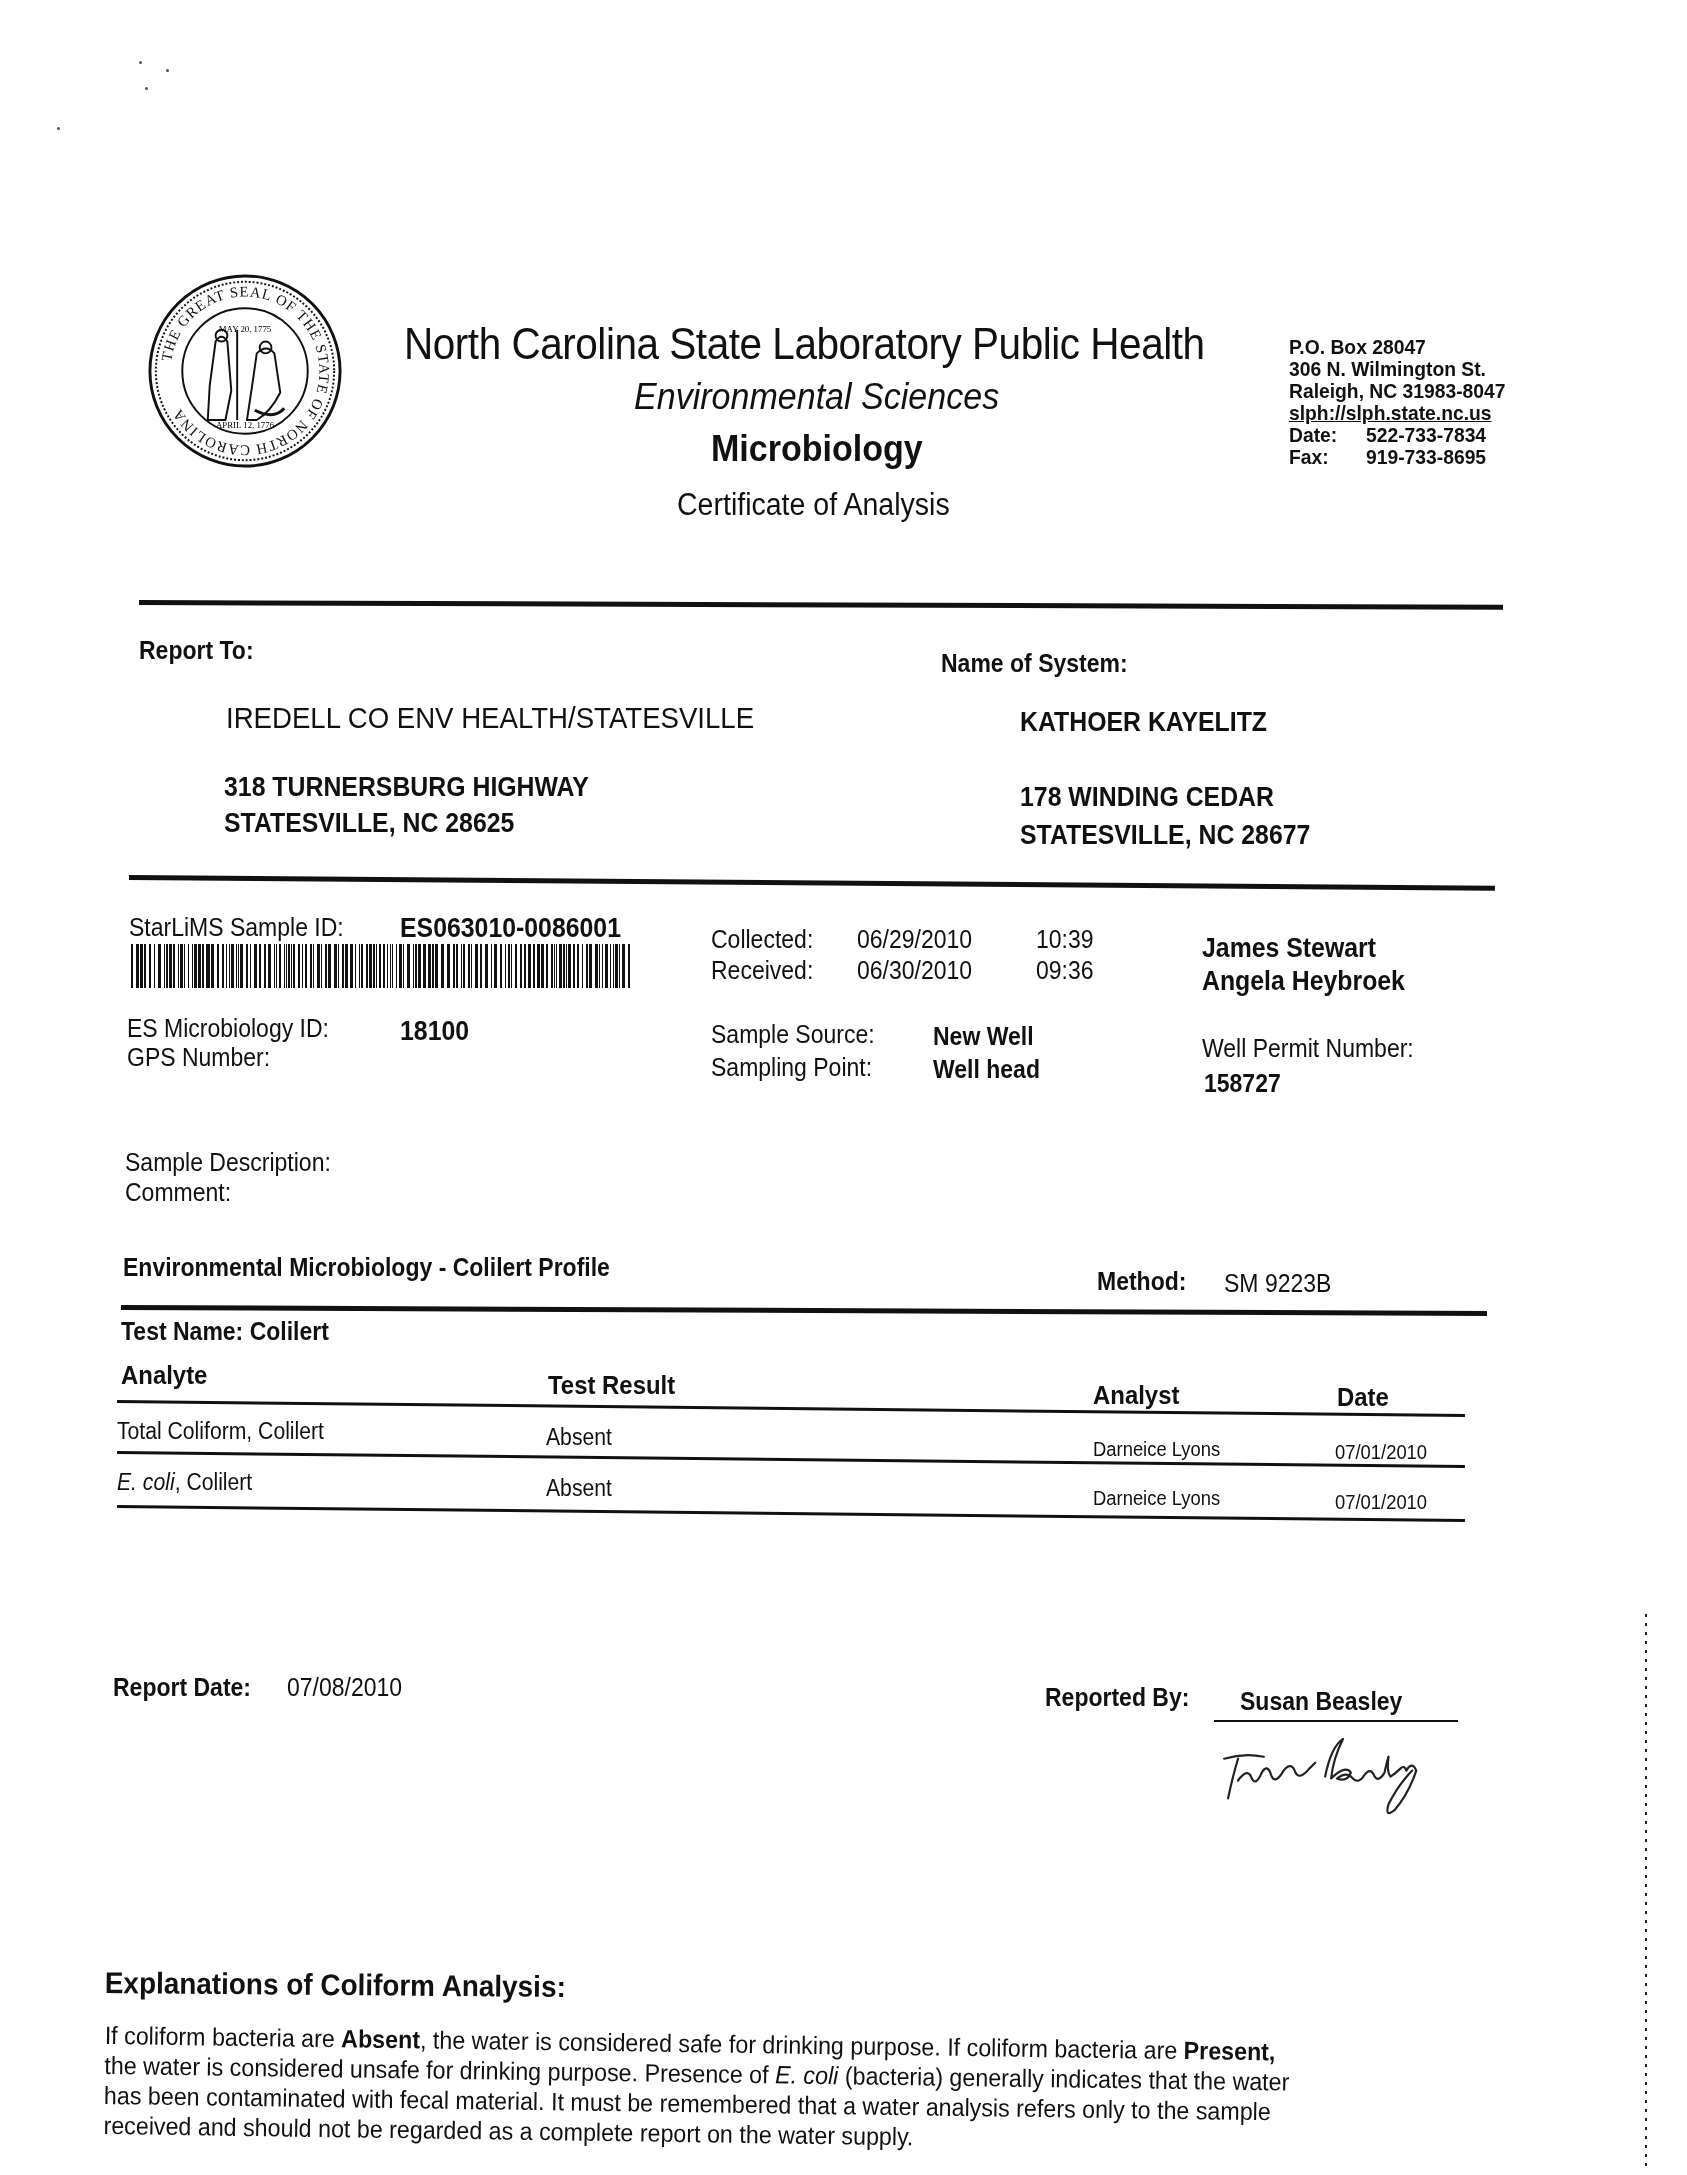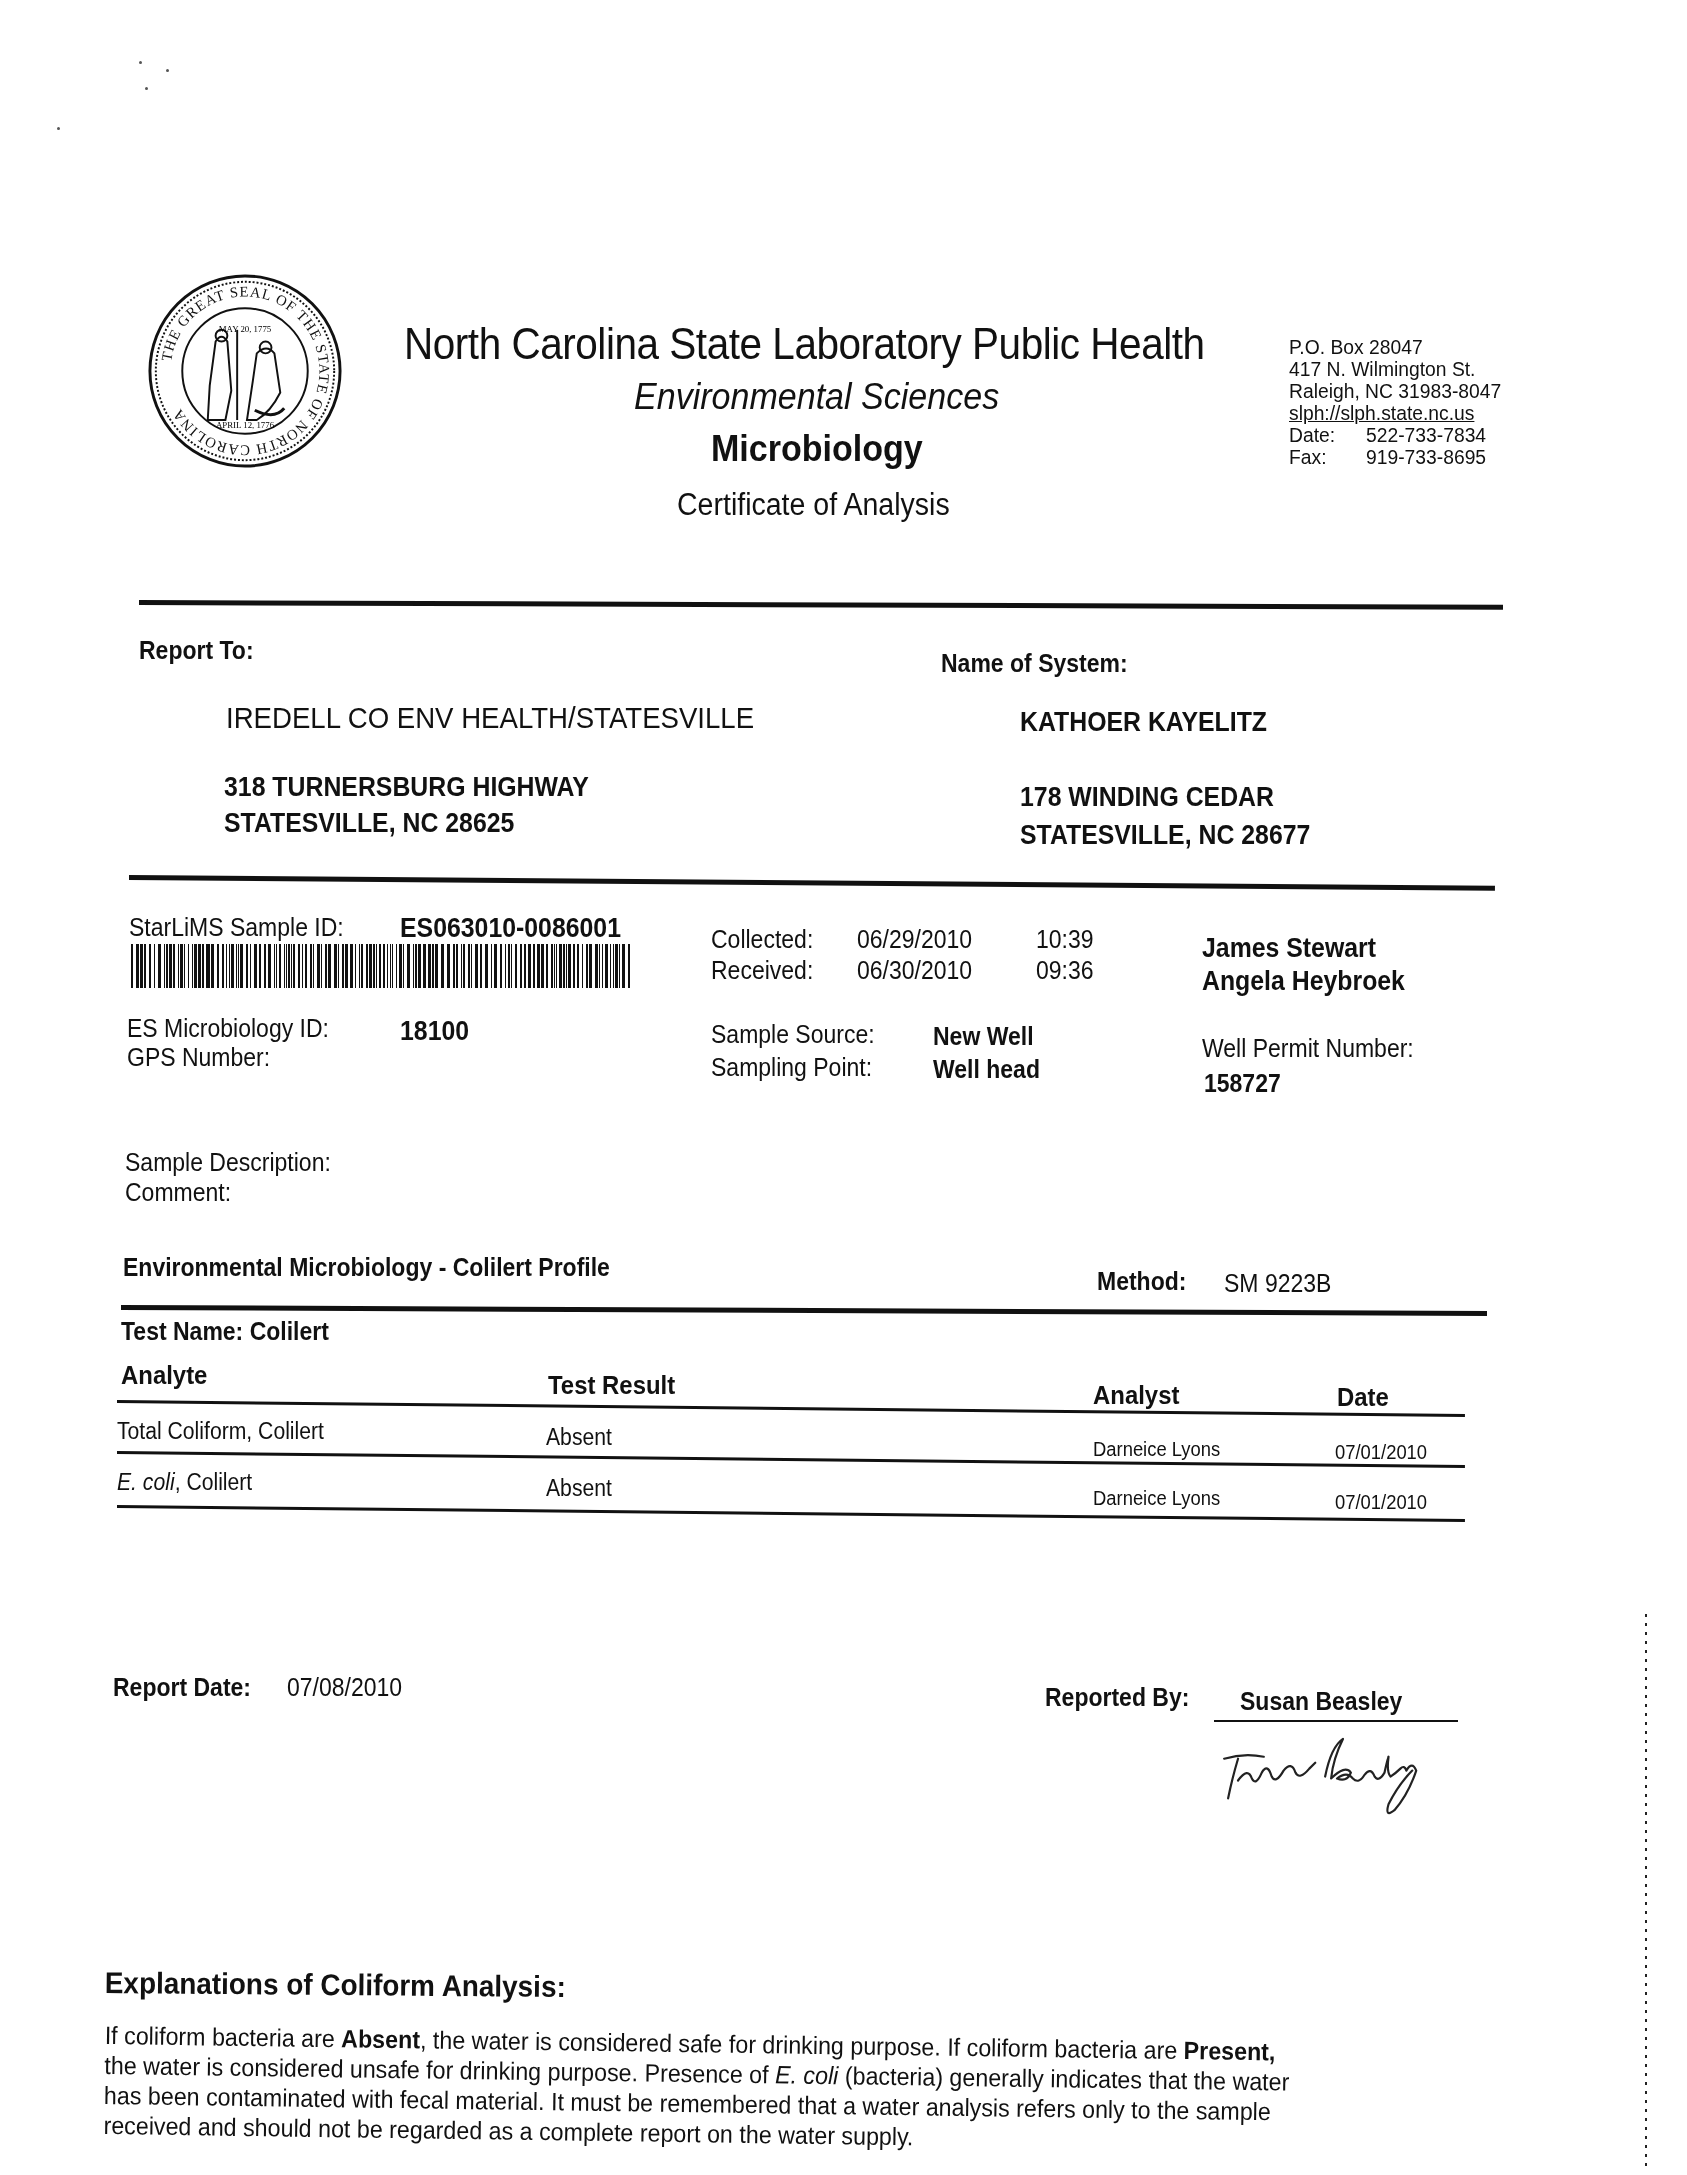--- a/index.html
+++ b/index.html
@@ -7,21 +7,21 @@
   .abs { position:absolute; white-space:nowrap; }
   .b { font-weight:bold; }
   .i { font-style:italic; }
   .rule { position:absolute; background:#111; }
   
   .seal { position:absolute; left:147px; top:273px; width:196px; height:196px; }
   .h-title { left:404px; top:319px; font-size:44px; letter-spacing:-0.5px; transform:scaleX(0.92); transform-origin:left top; }
   .h-sub { left:634px; top:376px; font-size:37px; font-style:italic; transform:scaleX(0.92); transform-origin:left top; }
   .h-micro { left:711px; top:428px; font-size:37px; font-weight:bold; transform:scaleX(0.92); transform-origin:left top; }
   .h-coa { left:677px; top:487px; font-size:31px; transform:scaleX(0.92); transform-origin:left top; }
-  .contact { left:1289px; top:337px; font-size:19.3px; line-height:22px; }
+  .contact { left:1289px; top:337px; font-size:19.3px; line-height:22px;font-weight:bold; }
   .contact div { white-space:nowrap; }
   .contact .url { text-decoration:underline; }
   .contact .lbl { display:inline-block; width:77px; }
   
   .lbl26 { font-size:25px; transform:scaleX(0.92); transform-origin:left top; }
   .val26 { font-size:27px; transform:scaleX(0.92); transform-origin:left top; }
   .barcode { position:absolute; left:131px; top:944px; width:501px; height:44px; display:flex; align-items:stretch; }
   .barcode span { display:block; background:#111; height:100%; }
   .table-head { font-size:26px; font-weight:bold; transform:scaleX(0.92); transform-origin:left top; }
   .cell { font-size:23px; transform:scaleX(0.92); transform-origin:left top; }
@@ -61,21 +61,21 @@
   <text x="100" y="158" font-size="9" text-anchor="middle" font-family="Liberation Serif, serif">APRIL 12, 1776</text>
 </svg>
 
 <div class="abs h-title">North Carolina State Laboratory Public Health</div>
 <div class="abs h-sub">Environmental Sciences</div>
 <div class="abs h-micro">Microbiology</div>
 <div class="abs h-coa">Certificate of Analysis</div>
 
 <div class="abs contact">
   <div>P.O. Box 28047</div>
-  <div>417 N. Wilmington St.</div>
+  <div>306 N. Wilmington St.</div>
   <div>Raleigh, NC  31983-8047</div>
   <div class="url">slph://slph.state.nc.us</div>
   <div><span class="lbl">Date:</span><span>522-733-7834</span></div>
   <div><span class="lbl">Fax:</span><span>919-733-8695</span></div>
 </div>
 
 <div class="rule" style="left:139px;top:600px;width:1364px;height:5px;transform:rotate(0.2deg);transform-origin:left"></div>
 
 <div class="abs b lbl26" style="left:139px;top:636px">Report To:</div>
 <div class="abs val26" style="left:226px;top:701px;font-size:30px">IREDELL CO ENV HEALTH/STATESVILLE</div>

